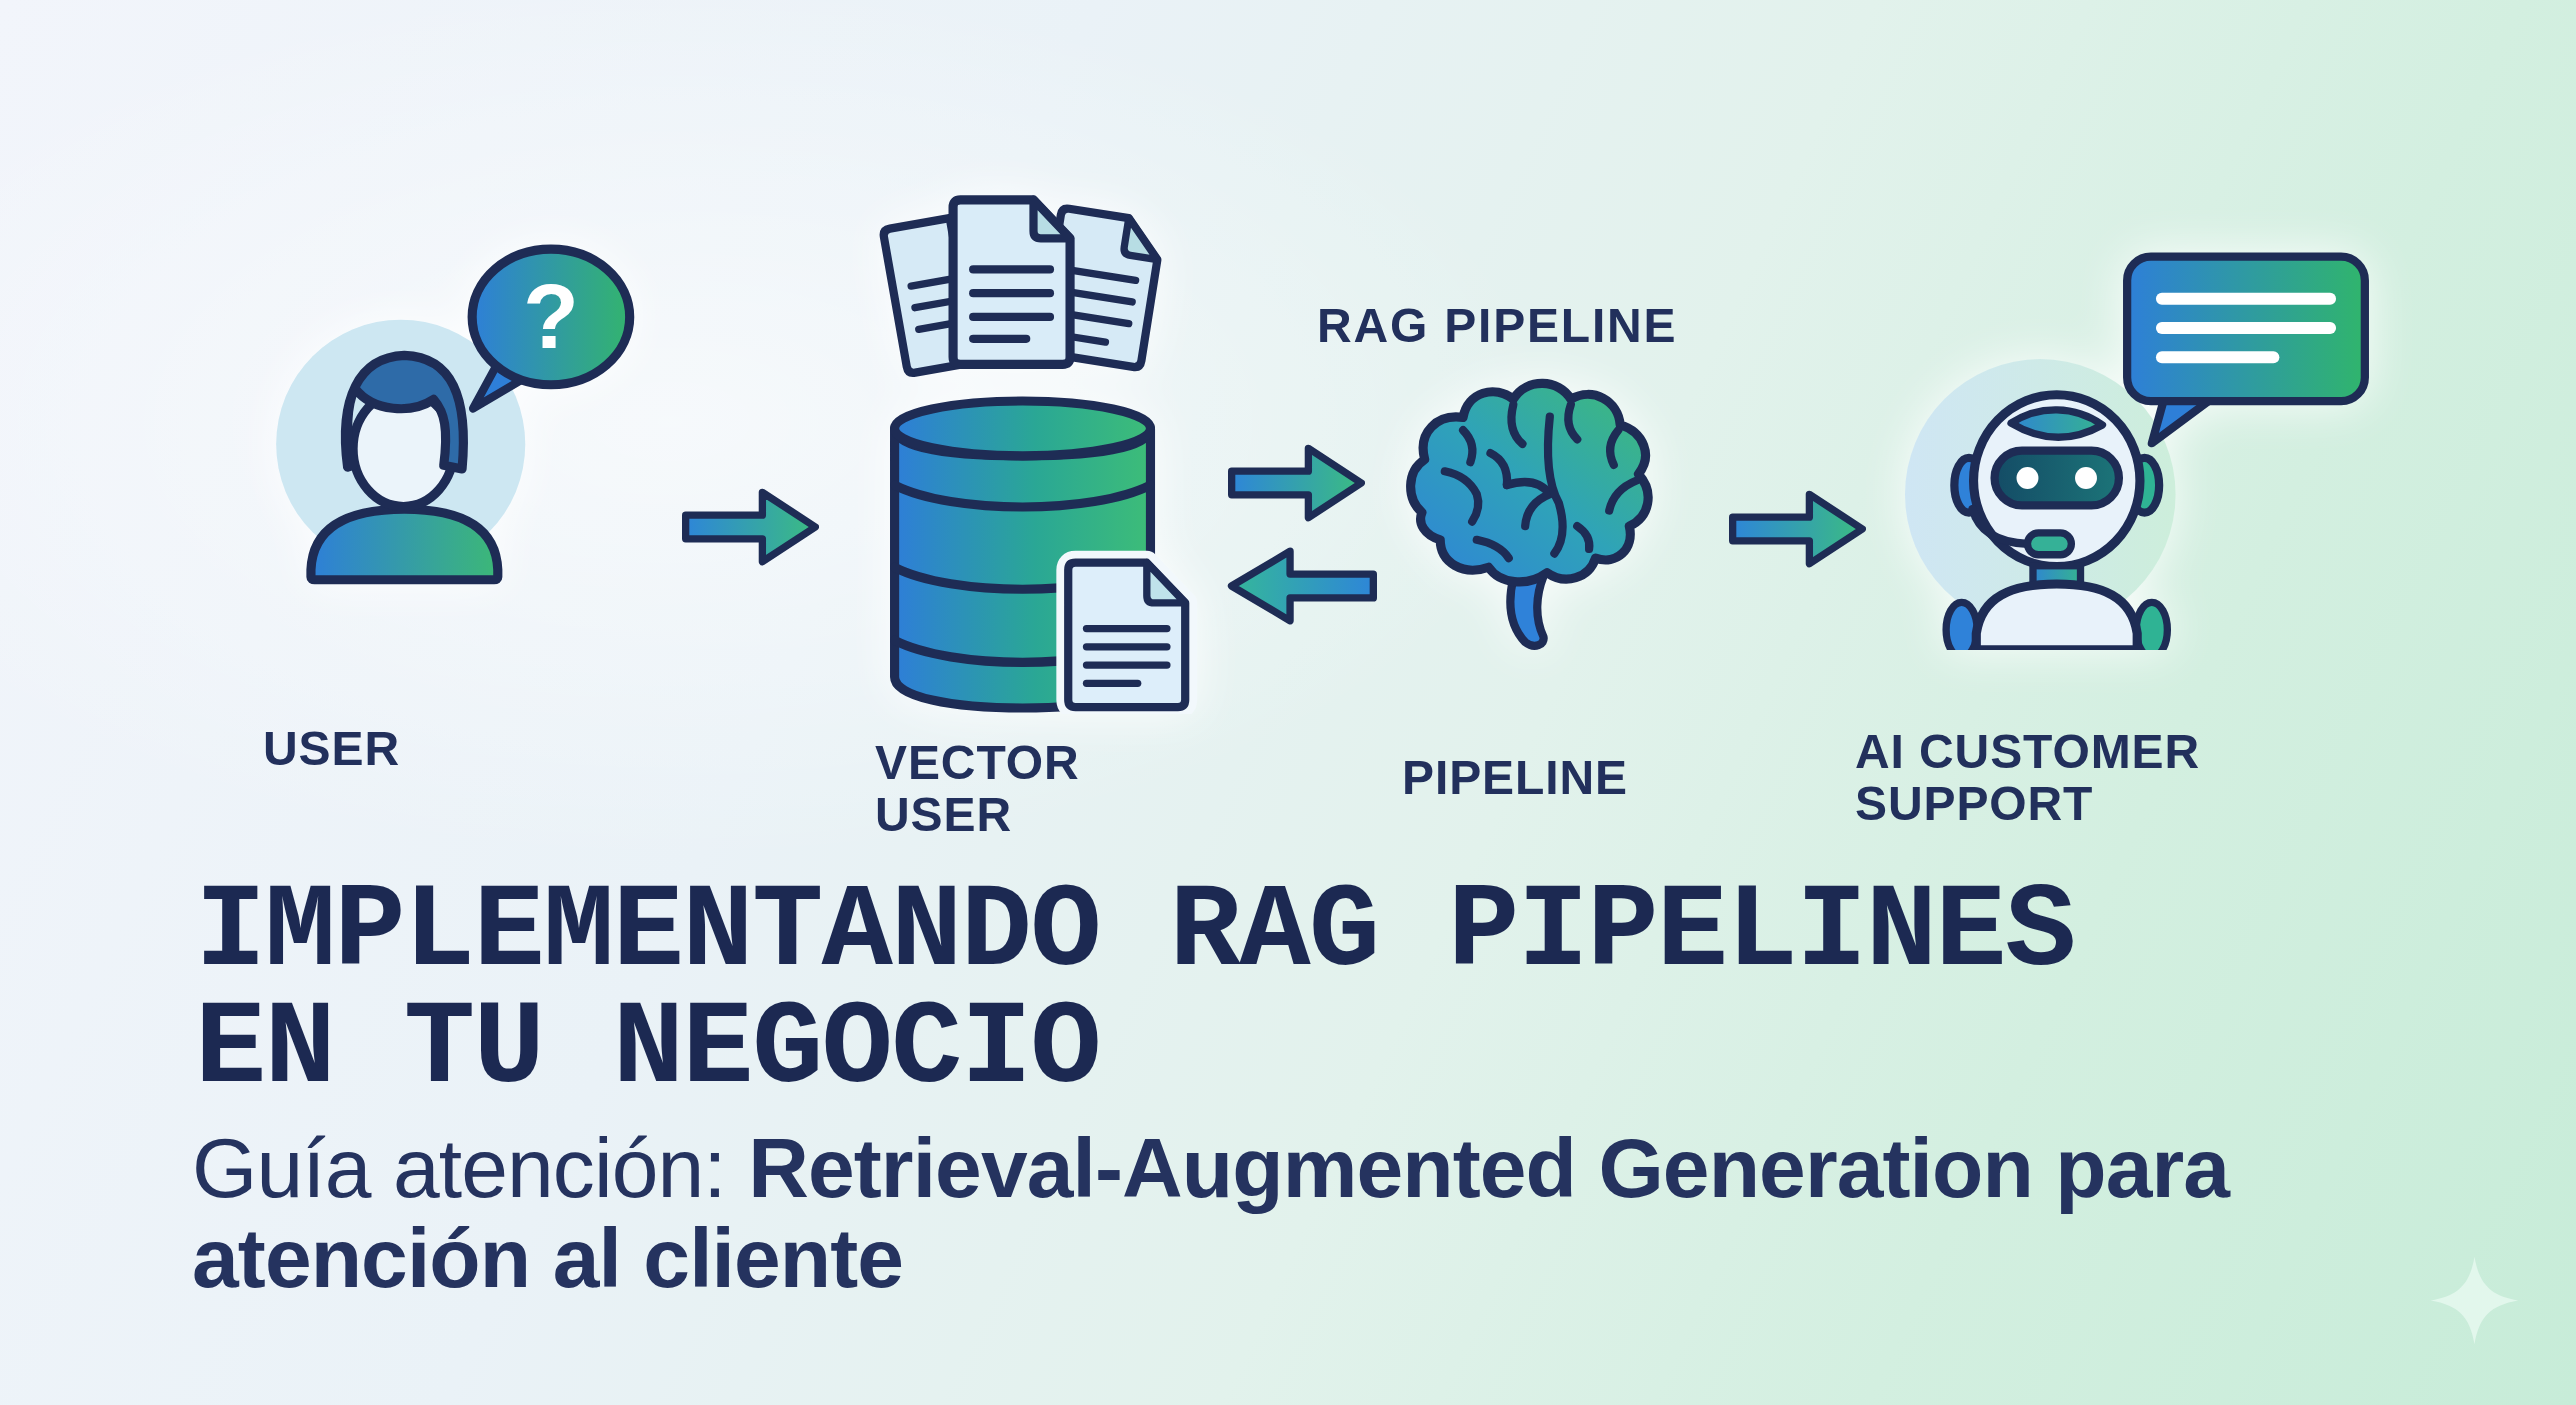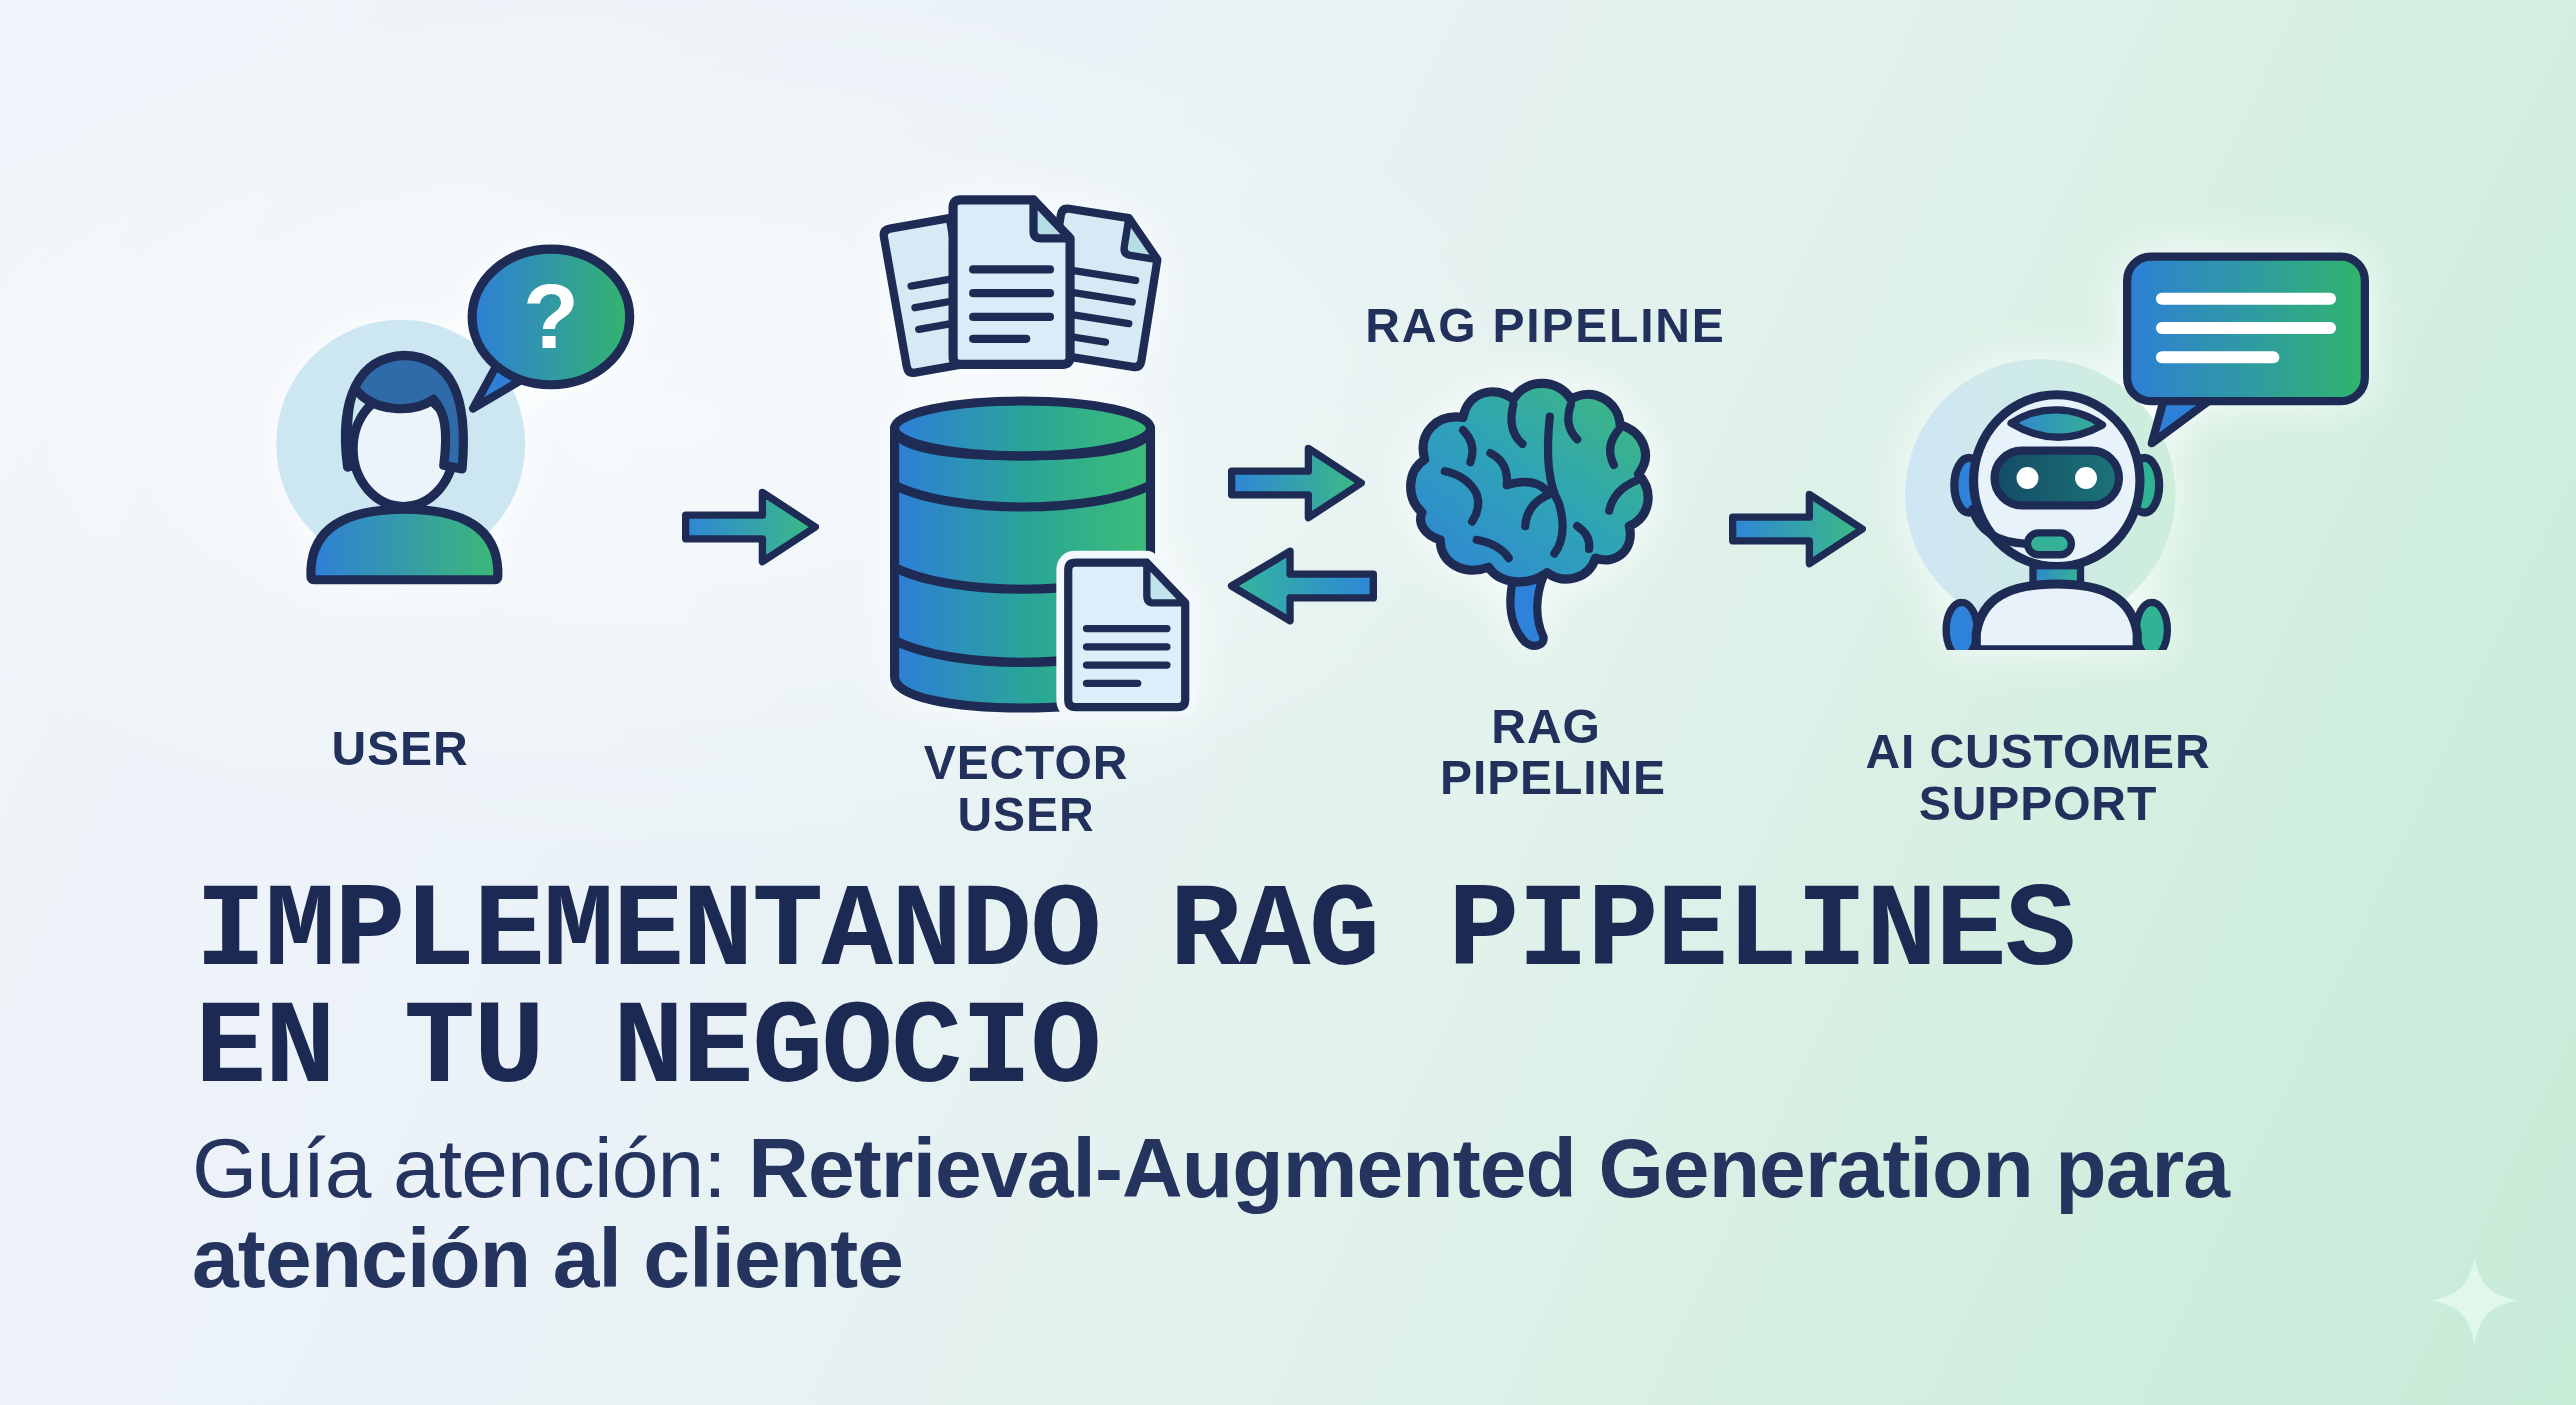--- a/index.html
+++ b/index.html
@@ -11,21 +11,21 @@
     background:linear-gradient(115deg,#f2f5fb 0%,#eaf2f7 34%,#e2f2ec 58%,#d3efe0 78%,#c7ecd8 100%);
   }
   .canvas::before{
     content:"";position:absolute;inset:0;
     background:radial-gradient(ellipse 1281px 640px at 26% 30%,rgba(255,255,255,.55),rgba(255,255,255,0) 70%);
     pointer-events:none;
   }
   .abs{position:absolute;}
   .icon-halo{filter:drop-shadow(0 0 24px rgba(255,255,255,.85));}
   .node-label{
-    position:absolute;text-align:center;
+    position:absolute;
     font-weight:700;font-size:48px;line-height:51px;
     letter-spacing:0.9px;color:#22305c;
   }
   .title{
     position:absolute;left:195px;top:874px;
     font-weight:700;font-size:119px;line-height:117px;
     letter-spacing:-1.8px;color:#1c2952;white-space:nowrap;font-family:Liberation Mono, monospace;
   }
   .subtitle{
     position:absolute;left:192px;top:1123px;
@@ -182,21 +182,20 @@
       <path d="M250 70 Q235 88 245 108"></path>
       <path d="M60 115 Q85 120 95 140 Q100 155 90 170"></path>
       <path d="M270 125 Q245 135 240 158"></path>
       <path d="M110 95 Q130 105 128 130"></path>
       <path d="M128 130 Q160 120 175 140 Q150 150 148 175"></path>
       <path d="M175 55 Q168 120 185 150 Q195 185 180 205"></path>
       <path d="M95 190 Q120 195 130 210"></path>
       <path d="M205 175 Q220 185 218 200"></path>
     </g>
   </svg>
-  <div class="node-label" style="left:1395px;top:701px;width:302px">RAG</div>
   <div class="node-label" style="left:1402px;top:752px;width:302px">PIPELINE</div>
 
   <svg class="abs" style="left:1729px;top:485px" width="137" height="88" viewBox="0 0 150 96">
     <defs>
         <linearGradient id="gA4" x1="0" y1="0" x2="1" y2="0">
       <stop offset="0" stop-color="#2e86d8"></stop>
           <stop offset="1" stop-color="#3bbc82"></stop>
         </linearGradient>
       </defs>
     <path d="M4 35 L88 35 L88 10 L146 48 L88 86 L88 61 L4 61 Z" fill="url(#gA4)" stroke="#1e2c55" stroke-width="8" stroke-linejoin="round"></path>

